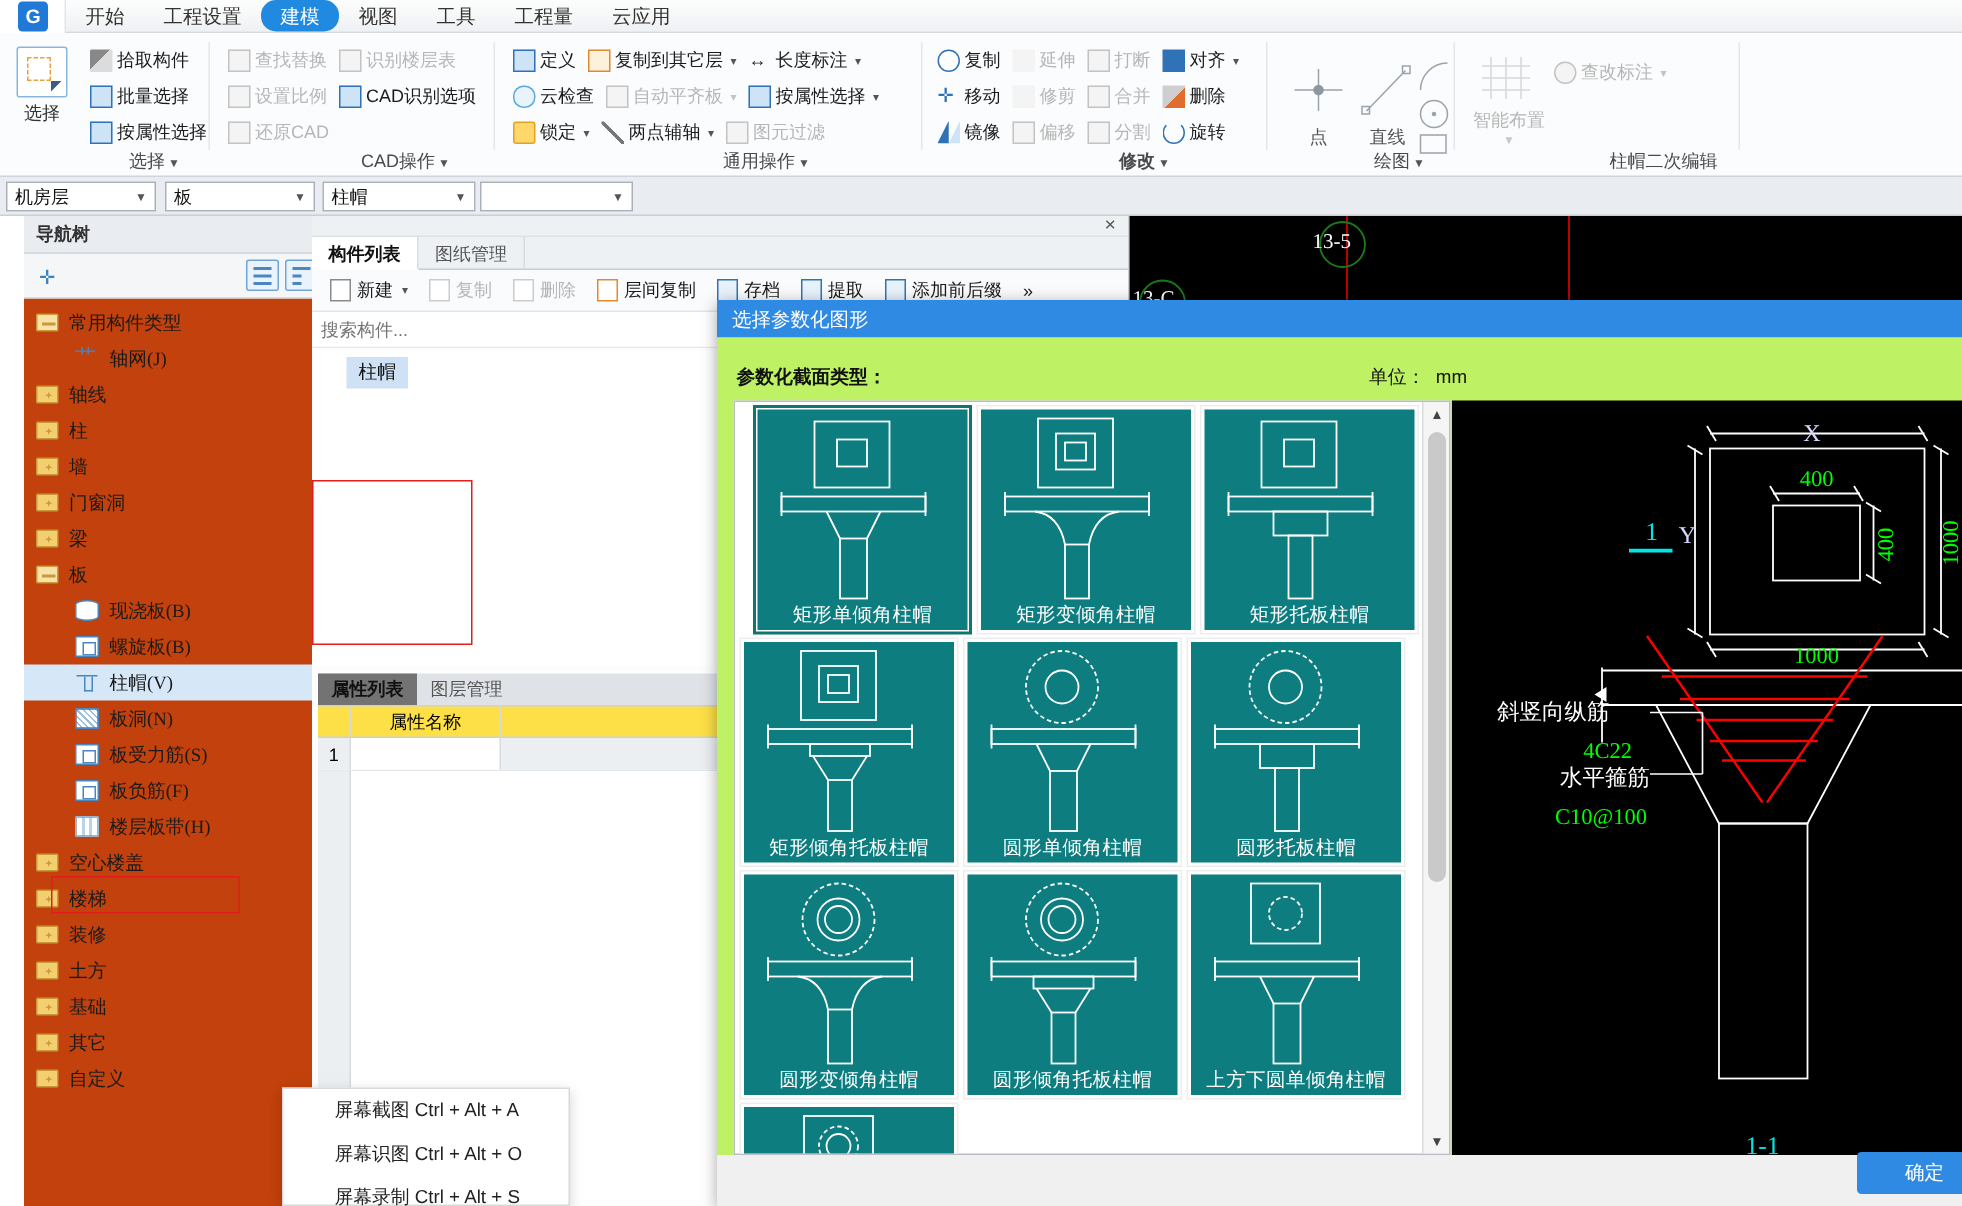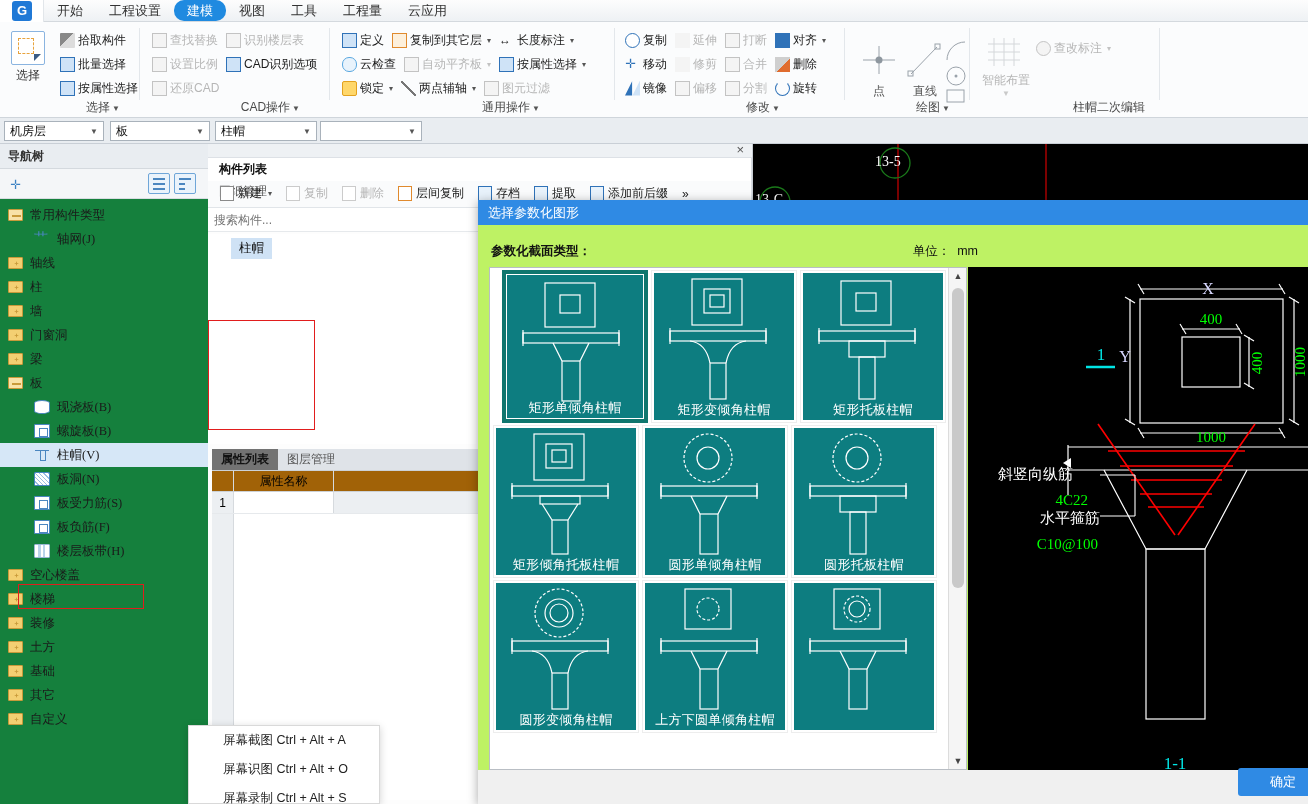--- a/index.html
+++ b/index.html
@@ -81,22 +81,22 @@
     position:absolute; left:0; top:118px; width:1308px; height:26px;
     background:#e9edf1; border-bottom:1px solid #c9cfd6;
   }
   .combo{
     position:absolute; top:3px; height:20px; background:#fff; border:1px solid #a9b2bb;
     font-size:12px; line-height:19px; padding-left:5px; color:#111; cursor:default;
   }
   .combo .ar{ position:absolute; right:5px; top:0; font-size:8px; color:#555; }
   
   .navpanel{
-    position:absolute; left:0; top:144px; width:220px; height:660px;
-    background:#15803d; border-right:1px solid #c8cdd3;
+    position:absolute; left:16px; top:144px; width:220px; height:660px;
+    background:#c2410c; border-right:1px solid #c8cdd3;
   }
   .navhdr{
     height:25px; background:#e9edf1; border-bottom:1px solid #d4d9de;
     font-size:12px; font-weight:bold; color:#333; line-height:25px; padding-left:8px;
   }
   .navtools{
     height:30px; background:#f4f6f8; border-bottom:1px solid #d8dde2; position:relative;
   }
   .navtools .plusic{ position:absolute; left:10px; top:8px; color:#3b82c4; font-size:13px; font-weight:bold;}
   .tbtn{
@@ -140,21 +140,21 @@
   }
   
   .comppanel{
     position:absolute; left:208px; top:144px; width:545px; height:660px;
     background:#fdfdfd; border-right:1px solid #c8cdd3;
   }
   .cp-topbar{
     height:14px; background:#eef1f4; border-bottom:1px solid #dde1e6; position:relative;
   }
   .cp-close{ position:absolute; right:8px; top:-2px; font-size:13px; color:#555; cursor:default;}
-  .cp-tabs{ height:22px; background:#eef1f4; border-bottom:1px solid #c8cdd3; display:flex;flex-direction:column; }
+  .cp-tabs{ height:22px; background:#eef1f4; border-bottom:1px solid #c8cdd3; display:flex; }
   .cp-tab{
     padding:0 11px; line-height:22px; font-size:12px; color:#555; cursor:default;
     border-right:1px solid #d7dbe0;
   }
   .cp-tab.active{ background:#fff; color:#111; font-weight:bold; border-bottom:1px solid #fff; margin-bottom:-1px;}
   .cp-toolbar{
     height:28px; background:#fafbfc; border-bottom:1px solid #e1e5e9;
     display:flex; align-items:center; padding-left:6px; gap:2px; font-size:12px;
   }
   .cp-tb-item{ display:flex; align-items:center; gap:4px; padding:0 6px; height:22px; color:#1a1a1a; cursor:default;}
@@ -175,21 +175,21 @@
   }
   .redbox-comp{
     position:absolute; left:0px; top:176px; width:107px; height:110px;
     border:1.5px solid #e11d1d; pointer-events:none;
   }
   .proppanel{ position:absolute; left:4px; top:305px; width:270px; bottom:4px; }
   .prop-tabs{ display:flex; height:21px; background:#dfe3e8; }
   .prop-tab{ padding:0 9px; line-height:21px; font-size:12px; color:#555; cursor:default; }
   .prop-tab.active{ background:#737373; color:#111; font-weight:bold;}
   .prop-head{
-    display:flex; height:22px; background:#a16207; border-top:1px solid #ccd1d6;
+    display:flex; height:22px; background:#fde047; border-top:1px solid #ccd1d6;
     border-bottom:1px solid #ccd1d6; font-size:12px; align-items:center;
   }
   .prop-head .c0{ width:22px; border-right:1px solid #d6dade; height:100%; }
   .prop-head .c1{ width:100px; text-align:center; border-right:1px solid #d6dade; line-height:22px;}
   .prop-head .c2{ flex:1; }
   .prop-row{ display:flex; height:22px; font-size:12px; background:#fff; border-bottom:1px solid #e6e9ec;}
   .prop-row .c0{ width:22px; background:#eceff2; text-align:center; line-height:22px; border-right:1px solid #d6dade;}
   .prop-row .c1{ width:100px; background:#fff; border-right:1px solid #d6dade;}
   .prop-row .c2{ flex:1; background:#eceff2;}
   .prop-body{ position:absolute; left:22px; right:0; top:65px; bottom:0; background:#fff; border-right:1px solid #d6dade;}
@@ -212,21 +212,21 @@
   .dlg-unit{ position:absolute; right:330px; top:18px; font-size:12.5px; color:#111;}
   .gridwrap{
     position:absolute; left:11px; top:42px; width:478px; bottom:34px;
     border:1px solid #b9bec4; background:#fff; overflow:hidden;
   }
   .gridscroll{ position:absolute; left:0; top:0; right:18px; bottom:0; overflow:hidden;}
   .gcell{
     float:left; width:146px; height:153px; margin:2px 0 0 3px; padding:2px;
     border:1px solid #ededed; background:#fff;
   }
-  .gcell.sel{ border:4px solid #0f766e; padding:1px;margin-left:12px; }
+  .gcell.sel{ border:2px solid #0f766e; padding:1px;margin-left:12px; }
   .thumb{
     width:100%; height:100%; background:#0d7d80; position:relative; overflow:hidden;
   }
   .thumb svg{ position:absolute; left:0; top:0; }
   .thumb .cap{
     position:absolute; left:0; right:0; bottom:1px; text-align:center;
     color:#fff; font-size:13px; letter-spacing:.3px;
   }
   .vscroll{
     position:absolute; right:0; top:0; width:18px; bottom:0; background:#f5f5f5;
@@ -441,21 +441,21 @@
         </div>
         <div class="mitem dis">
           <span class="ico gray"></span>
           <span class="cap">分割</span>
         </div>
         <div class="mitem">
           <span class="ico rot"></span>
           <span class="cap">旋转</span>
         </div>
       </div>
-      <div class="glabel" style="left:55px;width:110px;">
+      <div class="glabel" style="left:55px;width:110px;font-weight:bold;">
         <span>修改</span><span class="caret">▼</span>
       </div>
       <div class="sep"></div>
     </div>
 
     <div class="rgroup" style="left:845px;width:125px;">
       <div class="drawtool" style="left:12px;top:16px;">
         <div class="gl">
           <svg width="44" height="44">
               <line x1="6" y1="22" x2="38" y2="22" stroke="#9aa2aa"></line>
@@ -861,20 +861,39 @@
                     <rect x="56" y="90" width="16" height="36"></rect>
                   </g>
                 </svg>
                 <div class="cap">圆形变倾角柱帽</div>
               </div>
             </div>
             <div class="gcell">
               <div class="thumb">
                 <svg width="142" height="147">
                   <g stroke="#ffffff" fill="none" stroke-width="1.2">
+                    <circle cx="63" cy="30" r="24" stroke-dasharray="3 2"></circle>
+                    <circle cx="63" cy="30" r="14"></circle>
+                    <circle cx="63" cy="30" r="9"></circle>
+                    <rect x="16" y="58" width="96" height="10"></rect>
+                    <line x1="16" y1="55" x2="16" y2="71"></line>
+                    <line x1="112" y1="55" x2="112" y2="71"></line>
+                    <rect x="44" y="68" width="40" height="8"></rect>
+                    <path d="M46 76 L56 92"></path>
+                    <path d="M82 76 L72 92"></path>
+                    <rect x="56" y="92" width="16" height="34"></rect>
+                  </g>
+                </svg>
+                <div class="cap">圆形倾角托板柱帽</div>
+              </div>
+            </div>
+            <div class="gcell">
+              <div class="thumb">
+                <svg width="142" height="147">
+                  <g stroke="#ffffff" fill="none" stroke-width="1.2">
                     <rect x="40" y="6" width="46" height="40"></rect>
                     <circle cx="63" cy="26" r="11" stroke-dasharray="3 2"></circle>
                     <rect x="16" y="58" width="96" height="10"></rect>
                     <line x1="16" y1="55" x2="16" y2="71"></line>
                     <line x1="112" y1="55" x2="112" y2="71"></line>
                     <path d="M46 68 L55 86"></path>
                     <path d="M82 68 L73 86"></path>
                     <rect x="55" y="86" width="18" height="40"></rect>
                   </g>
                 </svg>

